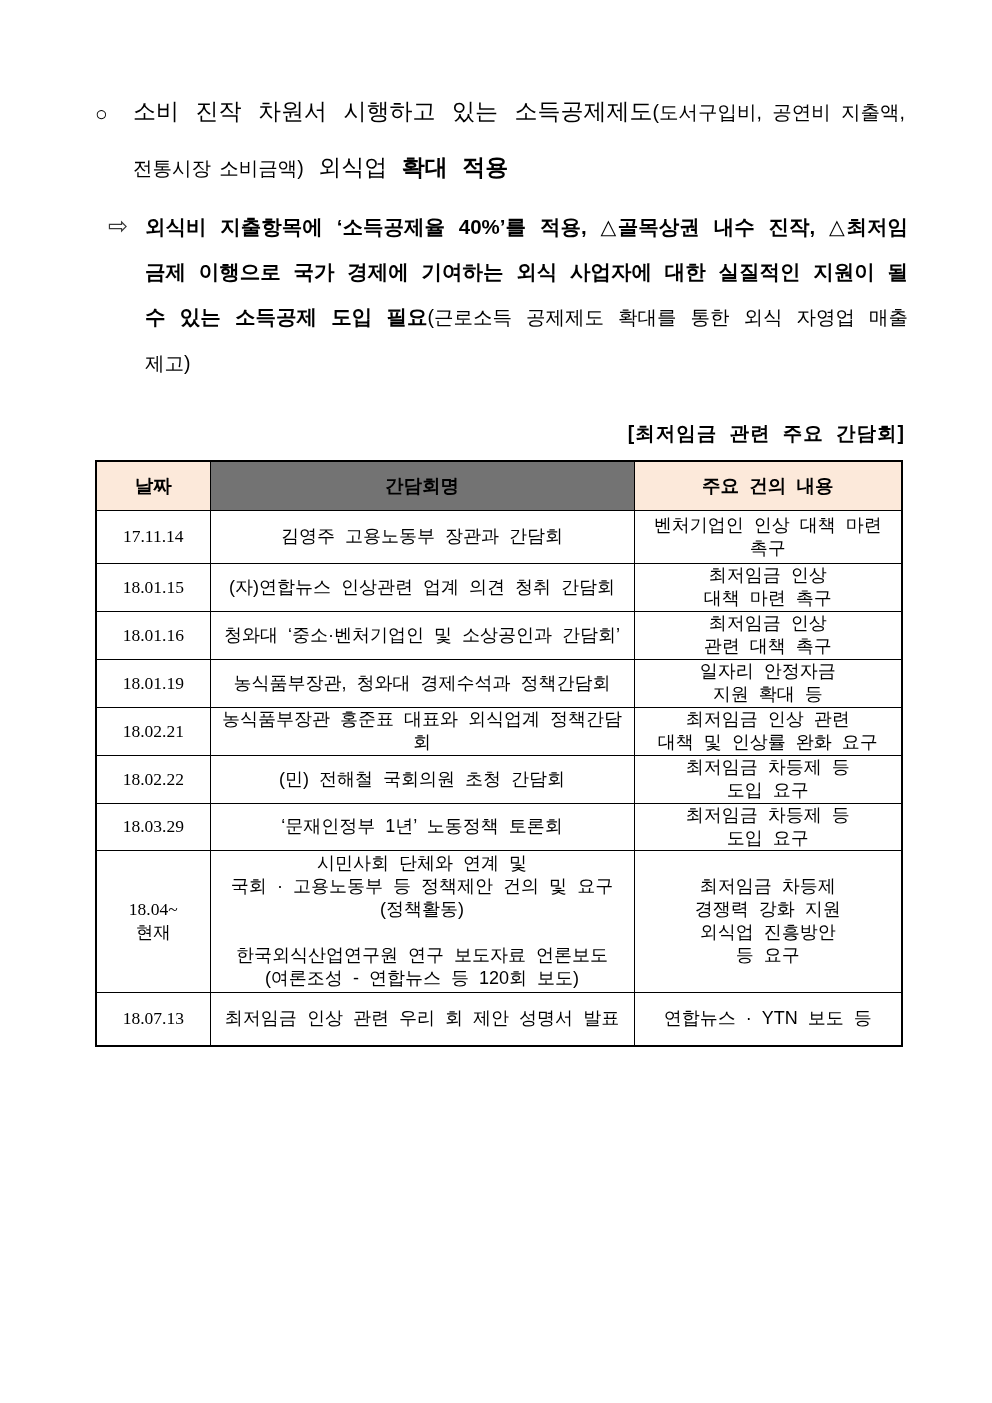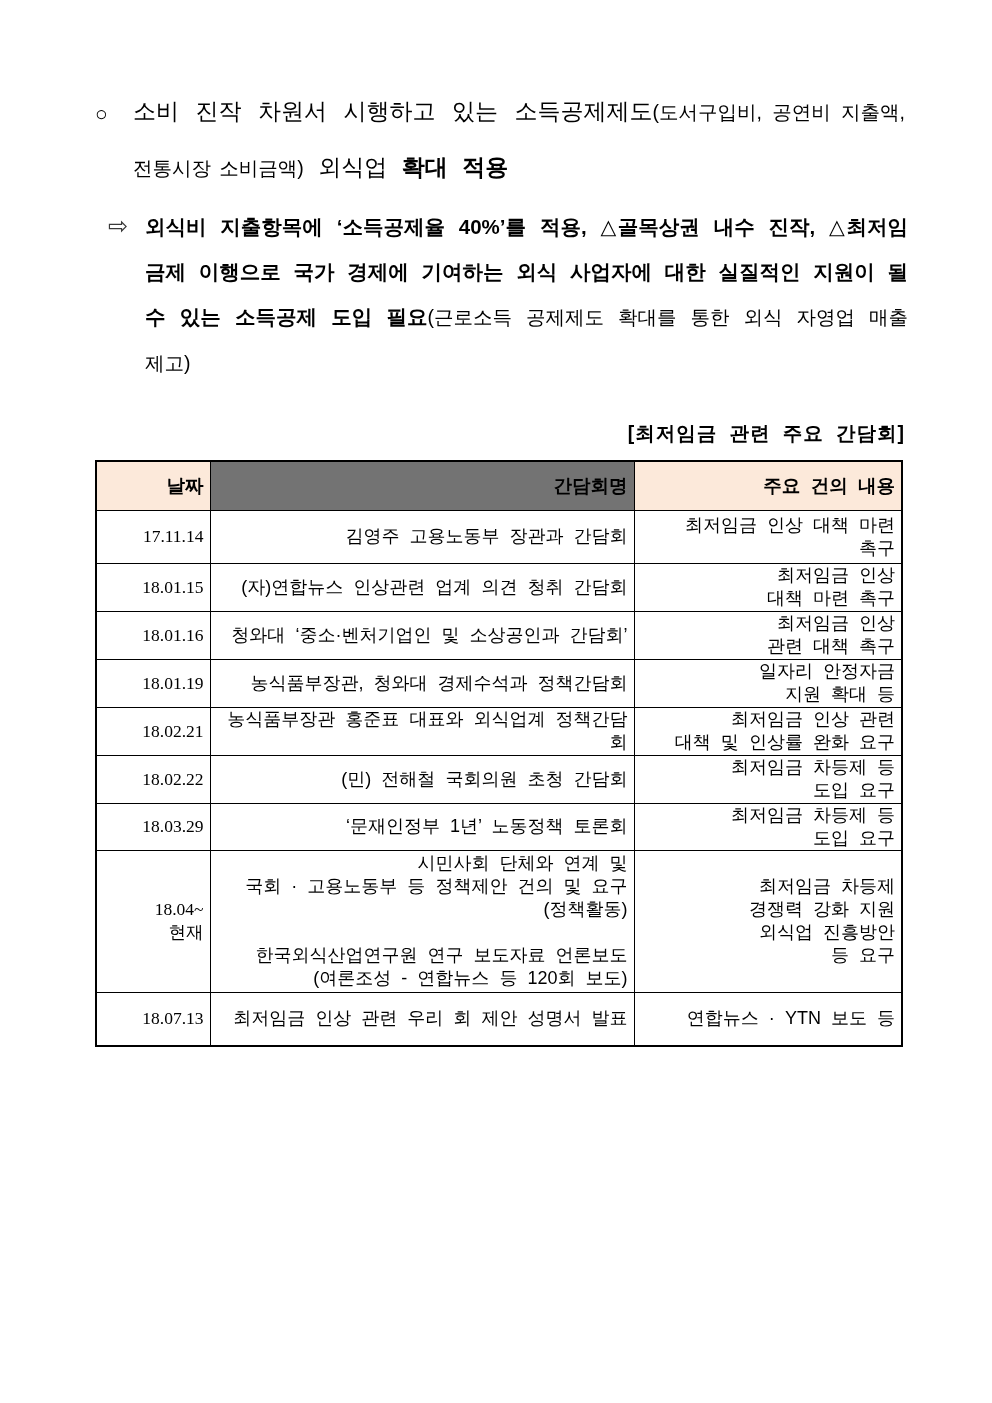--- a/index.html
+++ b/index.html
@@ -83,21 +83,21 @@
     width: 806px;
     border-collapse: collapse;
     border: 2px solid #000;
     table-layout: fixed;
   }
   .meeting-table col.c1 { width: 114px; }
   .meeting-table col.c2 { width: 424px; }
   .meeting-table col.c3 { width: 268px; }
   .meeting-table th, .meeting-table td {
     border: 1px solid #000;
-    text-align: right;
+    text-align: center;
     vertical-align: middle;
     font-size: 18px;
     line-height: 23px;
     padding: 0 6px;
     white-space: pre-line;
     word-spacing: 0.28em;
   }
   .meeting-table thead th {
     height: 49px;
     font-weight: bold;
@@ -145,21 +145,21 @@
       <tr>
         <th style="background: rgb(252, 233, 218);">날짜</th>
         <th style="background: #737373;">간담회명</th>
         <th style="background: rgb(252, 233, 218);">주요 건의 내용</th>
       </tr>
     </thead>
     <tbody>
   <tr>
     <td class="date-cell">17.11.14</td>
     <td>김영주 고용노동부 장관과 간담회</td>
-    <td>최저임금 인상 대책 마련
+    <td>벤처기업인 인상 대책 마련
 촉구</td>
   </tr>
 
   <tr>
     <td class="date-cell">18.01.15</td>
     <td>(자)연합뉴스 인상관련 업계 의견 청취 간담회</td>
     <td>최저임금 인상
 대책 마련 촉구</td>
   </tr>
 

